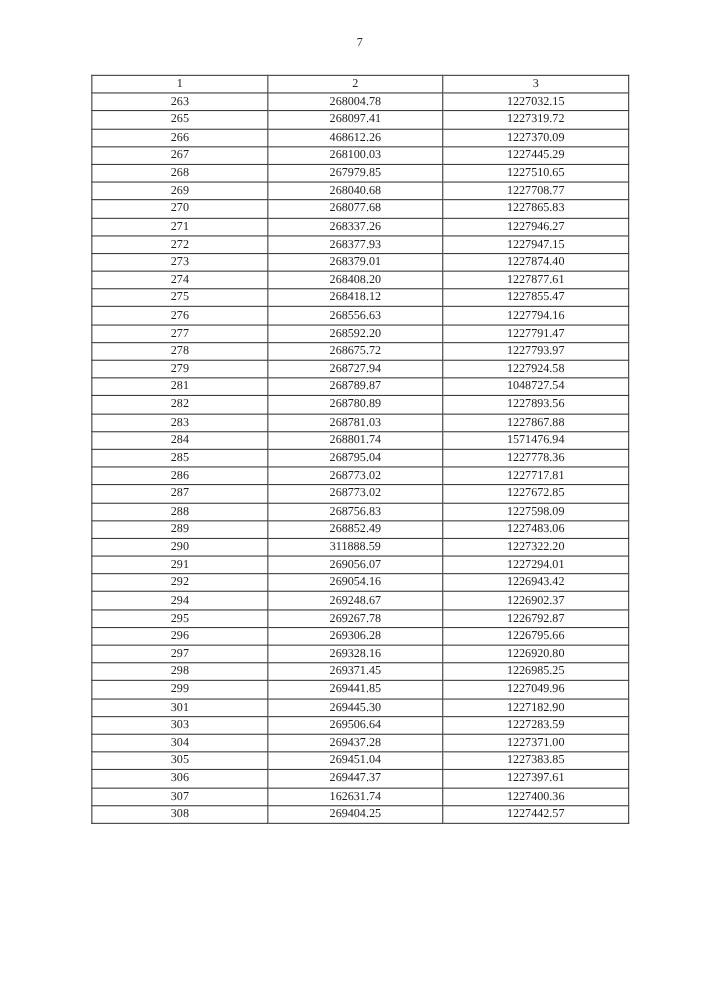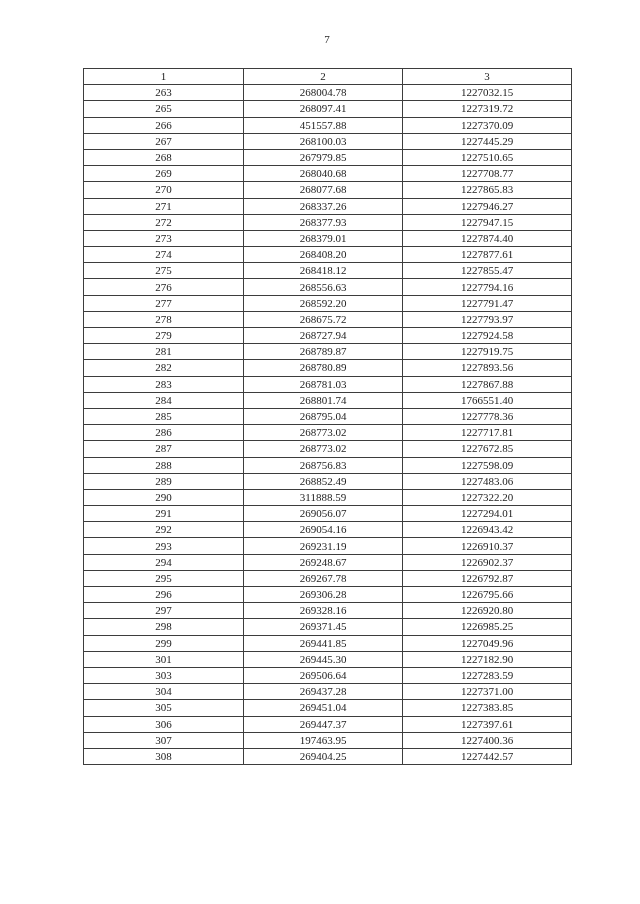--- a/index.html
+++ b/index.html
@@ -79,21 +79,21 @@
           <td>268004.78</td>
           <td>1227032.15</td>
         </tr>
         <tr>
           <td>265</td>
           <td>268097.41</td>
           <td>1227319.72</td>
         </tr>
         <tr>
           <td>266</td>
-          <td>451557.88</td>
+          <td>468612.26</td>
           <td>1227370.09</td>
         </tr>
         <tr>
           <td>267</td>
           <td>268100.03</td>
           <td>1227445.29</td>
         </tr>
         <tr>
           <td>268</td>
           <td>267979.85</td>
@@ -150,36 +150,36 @@
           <td>1227793.97</td>
         </tr>
         <tr>
           <td>279</td>
           <td>268727.94</td>
           <td>1227924.58</td>
         </tr>
         <tr>
           <td>281</td>
           <td>268789.87</td>
-          <td>1227919.75</td>
+          <td>1048727.54</td>
         </tr>
         <tr>
           <td>282</td>
           <td>268780.89</td>
           <td>1227893.56</td>
         </tr>
         <tr>
           <td>283</td>
           <td>268781.03</td>
           <td>1227867.88</td>
         </tr>
         <tr>
           <td>284</td>
           <td>268801.74</td>
-          <td>1766551.40</td>
+          <td>1571476.94</td>
         </tr>
         <tr>
           <td>285</td>
           <td>268795.04</td>
           <td>1227778.36</td>
         </tr>
         <tr>
           <td>286</td>
           <td>268773.02</td>
           <td>1227717.81</td>
@@ -208,25 +208,20 @@
           <td>291</td>
           <td>269056.07</td>
           <td>1227294.01</td>
         </tr>
         <tr>
           <td>292</td>
           <td>269054.16</td>
           <td>1226943.42</td>
         </tr>
         <tr>
-          <td>293</td>
-          <td>269231.19</td>
-          <td>1226910.37</td>
-        </tr>
-        <tr>
           <td>294</td>
           <td>269248.67</td>
           <td>1226902.37</td>
         </tr>
         <tr>
           <td>295</td>
           <td>269267.78</td>
           <td>1226792.87</td>
         </tr>
         <tr>
@@ -269,21 +264,21 @@
           <td>269451.04</td>
           <td>1227383.85</td>
         </tr>
         <tr>
           <td>306</td>
           <td>269447.37</td>
           <td>1227397.61</td>
         </tr>
         <tr>
           <td>307</td>
-          <td>197463.95</td>
+          <td>162631.74</td>
           <td>1227400.36</td>
         </tr>
         <tr>
           <td>308</td>
           <td>269404.25</td>
           <td>1227442.57</td>
         </tr>
       </tbody>
   </table>
 

